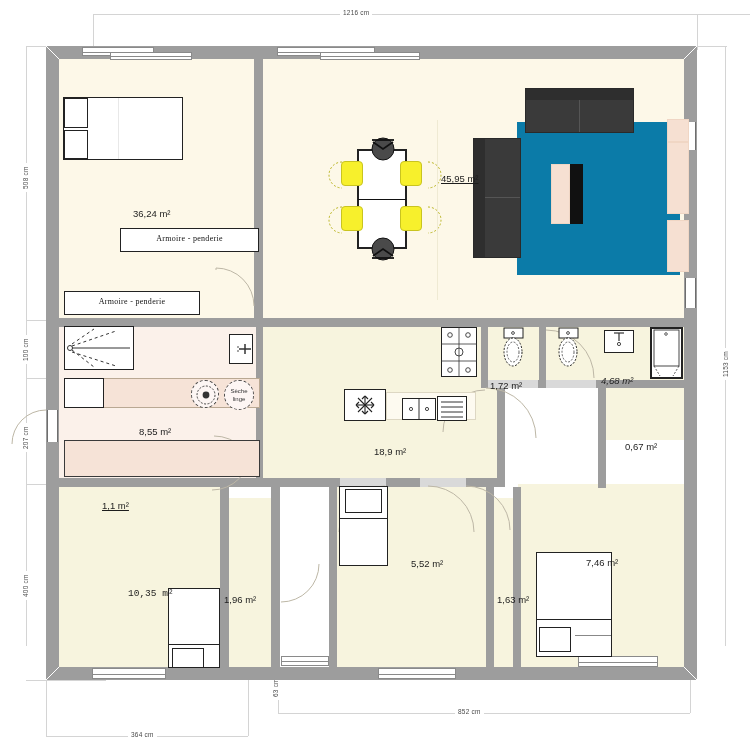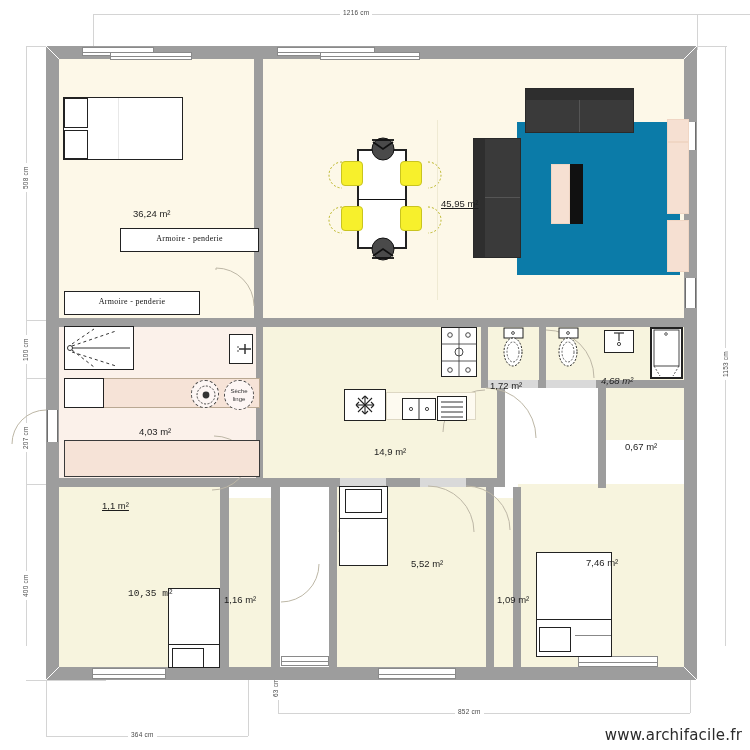--- a/index.html
+++ b/index.html
@@ -459,28 +459,27 @@
   <div class="furn" style="left:339px; top:486px; width:49px; height:80px;"></div>
   <div class="abs" style="left:340px; top:518px; width:47px; height:1px; background:#222;"></div>
   <div class="furn" style="left:345px; top:489px; width:37px; height:24px;"></div>
 
   <div class="furn" style="left:536px; top:552px; width:76px; height:105px;"></div>
   <div class="abs" style="left:537px; top:619px; width:74px; height:1px; background:#222;"></div>
   <div class="furn" style="left:539px; top:627px; width:32px; height:25px;"></div>
   <div class="abs" style="left:575px; top:635px; width:36px; height:1px; background:#888;"></div>
 
   <div class="area" style="left:133px; top:208px;">36,24 m²</div>
-  <div class="area" style="left:441px; top:198px;text-decoration:underline;">45,95 m²</div>
+  <div class="area" style="left:441px; top:173px;text-decoration:underline;">45,95 m²</div>
   <div class="area" style="left:490px; top:380px;">1,72 m²</div>
   <div class="area" style="left:601px; top:375px;font-style:italic;">4,68 m²</div>
-  <div class="area" style="left:139px; top:426px;">4,03 m²</div>
+  <div class="area" style="left:139px; top:426px;">8,55 m²</div>
   <div class="area" style="left:625px; top:441px;">0,67 m²</div>
-  <div class="area" style="left:374px; top:446px;">14,9 m²</div>
+  <div class="area" style="left:374px; top:446px;">18,9 m²</div>
   <div class="area" style="left:102px; top:500px;text-decoration:underline;">1,1 m²</div>
   <div class="area" style="left:411px; top:558px;">5,52 m²</div>
   <div class="area" style="left:586px; top:557px;">7,46 m²</div>
   <div class="area" style="left:128px; top:588px;font-family:Liberation Mono, monospace;">10,35 m²</div>
-  <div class="area" style="left:224px; top:594px;">1,16 m²</div>
-  <div class="area" style="left:497px; top:594px;">1,09 m²</div>
-
-  <div class="watermark">www.archifacile.fr</div>
+  <div class="area" style="left:224px; top:594px;">1,96 m²</div>
+  <div class="area" style="left:497px; top:594px;">1,63 m²</div>
+
 
 </div>
 
 </body></html>

